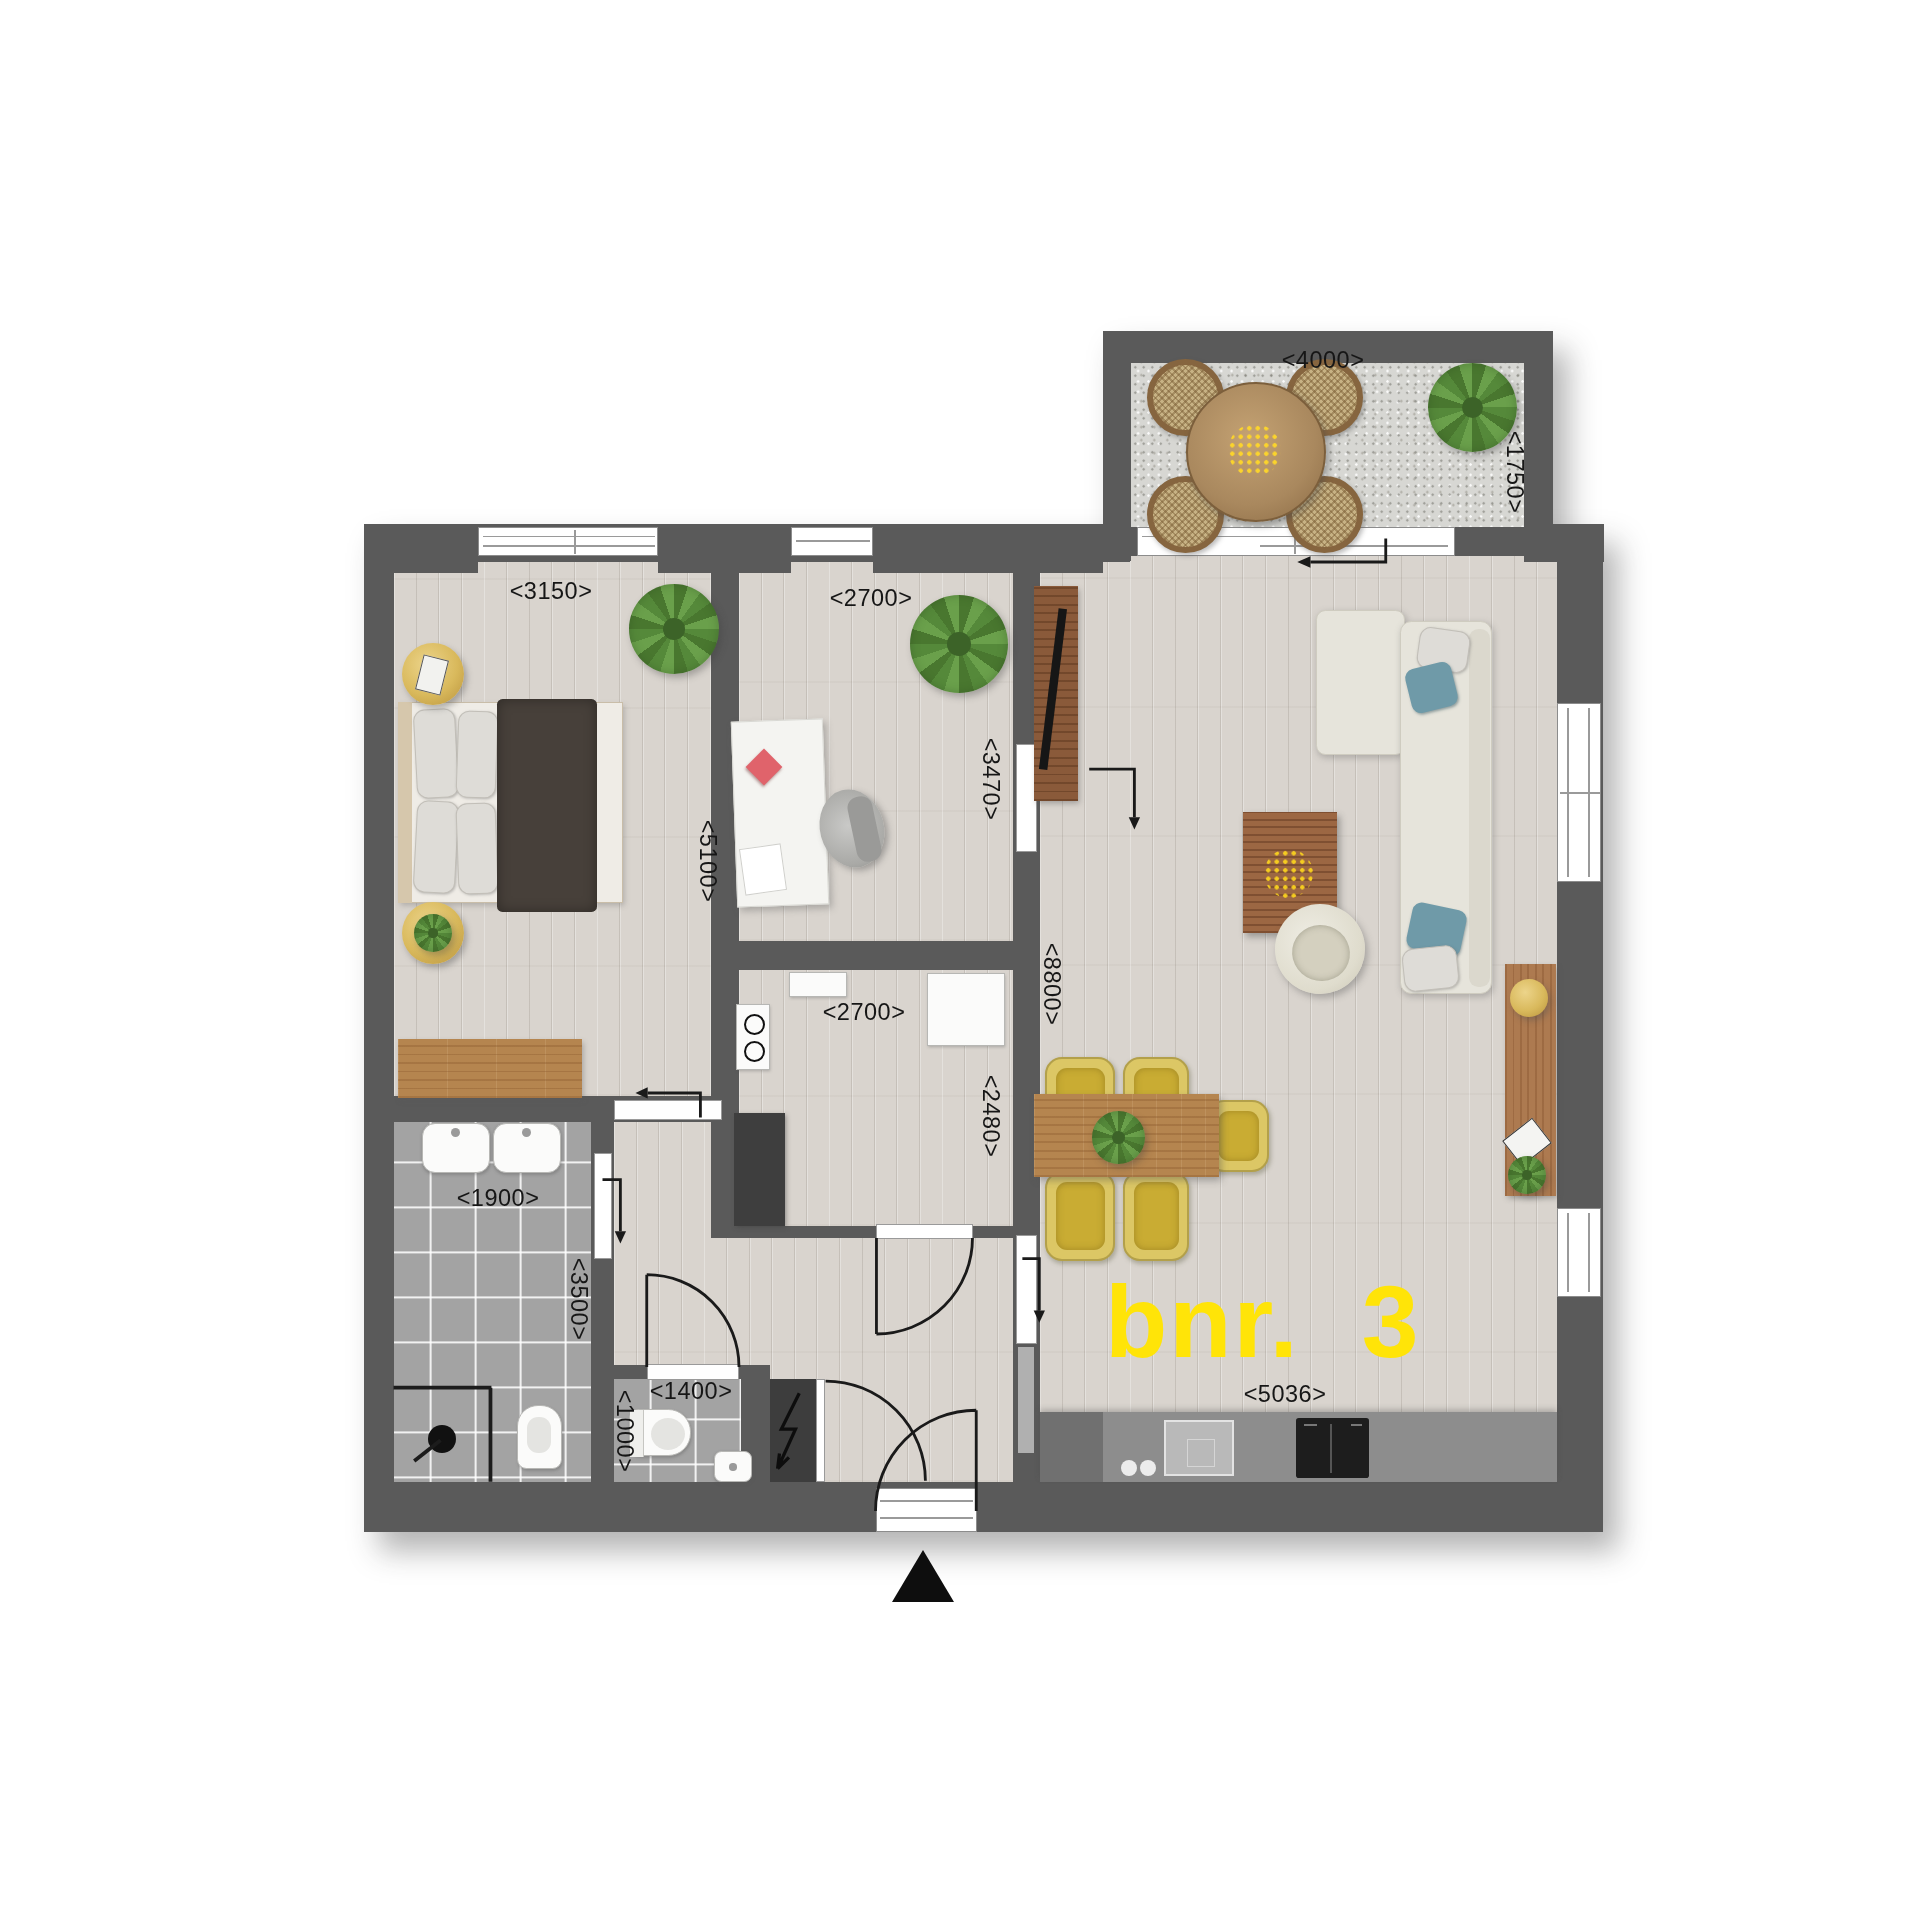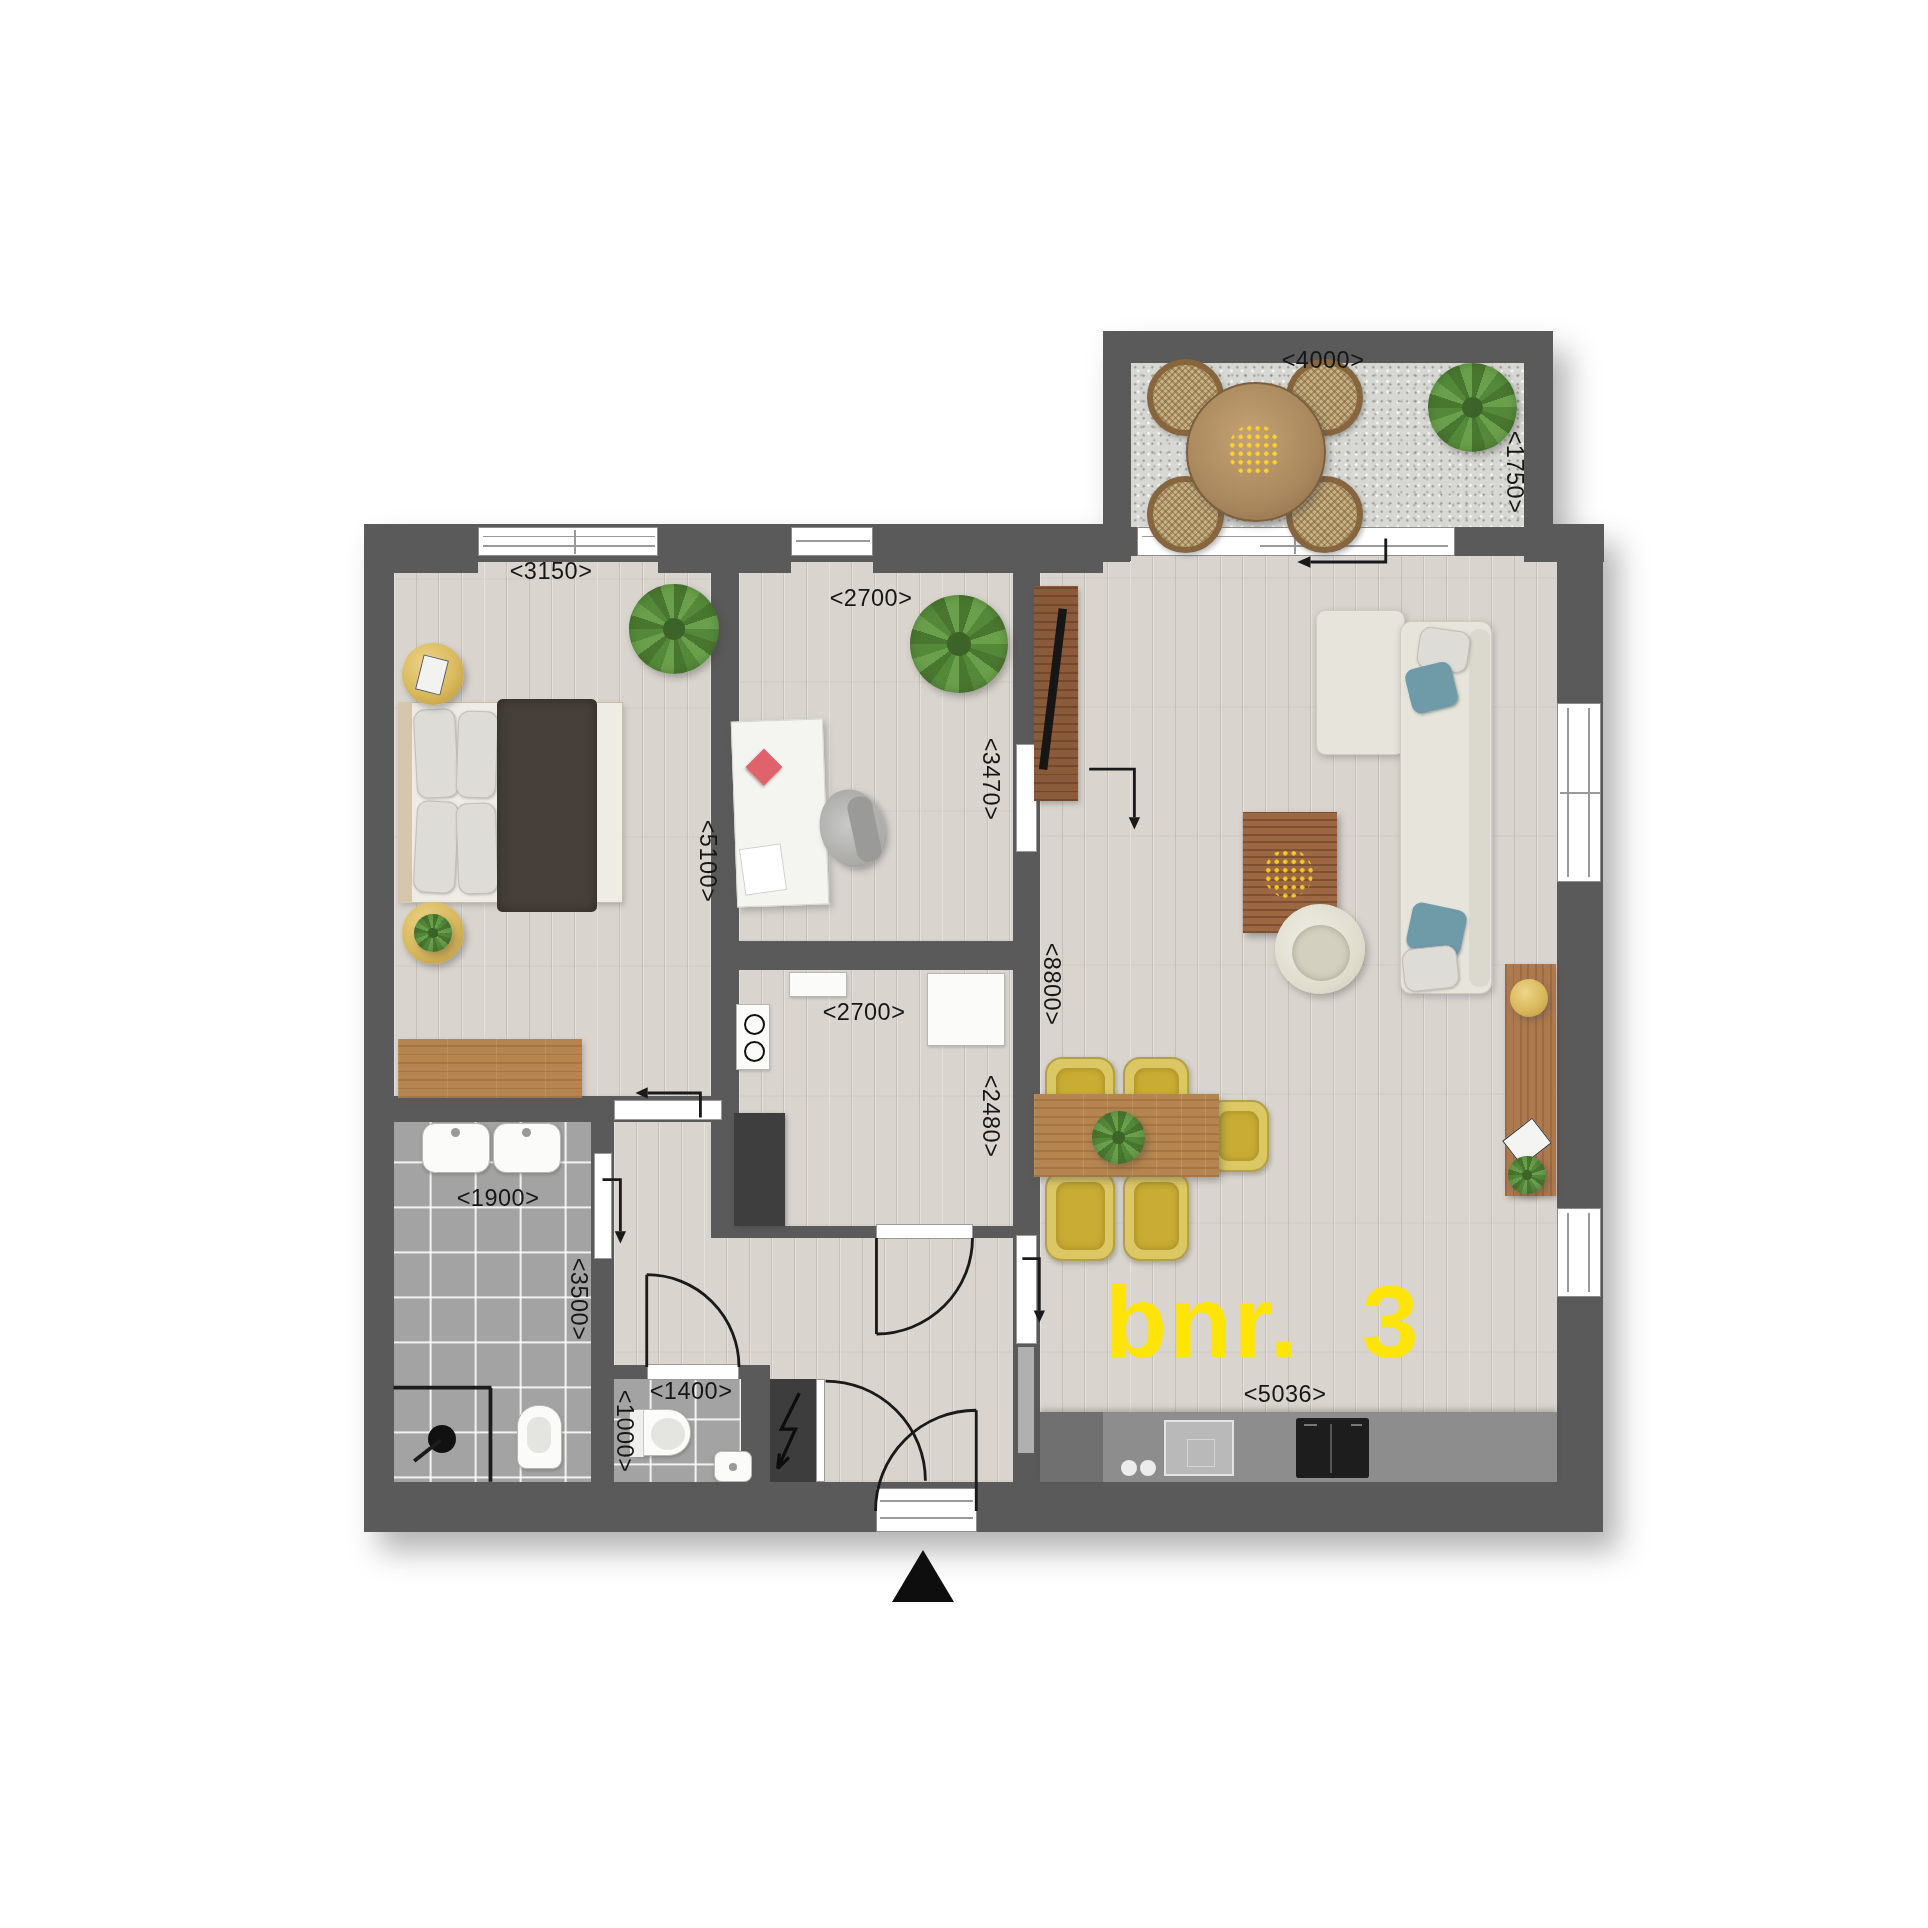--- a/index.html
+++ b/index.html
@@ -261,21 +261,21 @@
       <path d="M440,1552 L468,1530"></path>
     </g>
 
     <rect x="1114" y="646" width="9" height="172" fill="#161616" transform="rotate(7 1118 732)"></rect>
 
     <path d="M849,1480 L830,1518 L845,1518 L826,1560 M826,1560 L838,1548 M826,1560 L828,1544" stroke="#0d0d0d" stroke-width="3.5" fill="none"></path>
   </svg>
 
   <div class="abs lbl" style="left:1323px;top:360px;">&lt;4000&gt;</div>
   <div class="abs lbl lbl-v" style="left:1514px;top:472px;">&lt;1750&gt;</div>
-  <div class="abs lbl" style="left:551px;top:571px;">&lt;3150&gt;</div>
+  <div class="abs lbl" style="left:551px;top:591px;">&lt;3150&gt;</div>
   <div class="abs lbl lbl-v" style="left:707px;top:861px;">&lt;5100&gt;</div>
   <div class="abs lbl" style="left:871px;top:598px;">&lt;2700&gt;</div>
   <div class="abs lbl lbl-v" style="left:990px;top:779px;">&lt;3470&gt;</div>
   <div class="abs lbl lbl-v" style="left:1051px;top:984px;">&lt;8800&gt;</div>
   <div class="abs lbl" style="left:864px;top:1012px;">&lt;2700&gt;</div>
   <div class="abs lbl lbl-v" style="left:990px;top:1116px;">&lt;2480&gt;</div>
   <div class="abs lbl" style="left:498px;top:1198px;">&lt;1900&gt;</div>
   <div class="abs lbl lbl-v" style="left:578px;top:1299px;">&lt;3500&gt;</div>
   <div class="abs lbl" style="left:691px;top:1391px;">&lt;1400&gt;</div>
   <div class="abs lbl lbl-v" style="left:624px;top:1431px;">&lt;1000&gt;</div>

